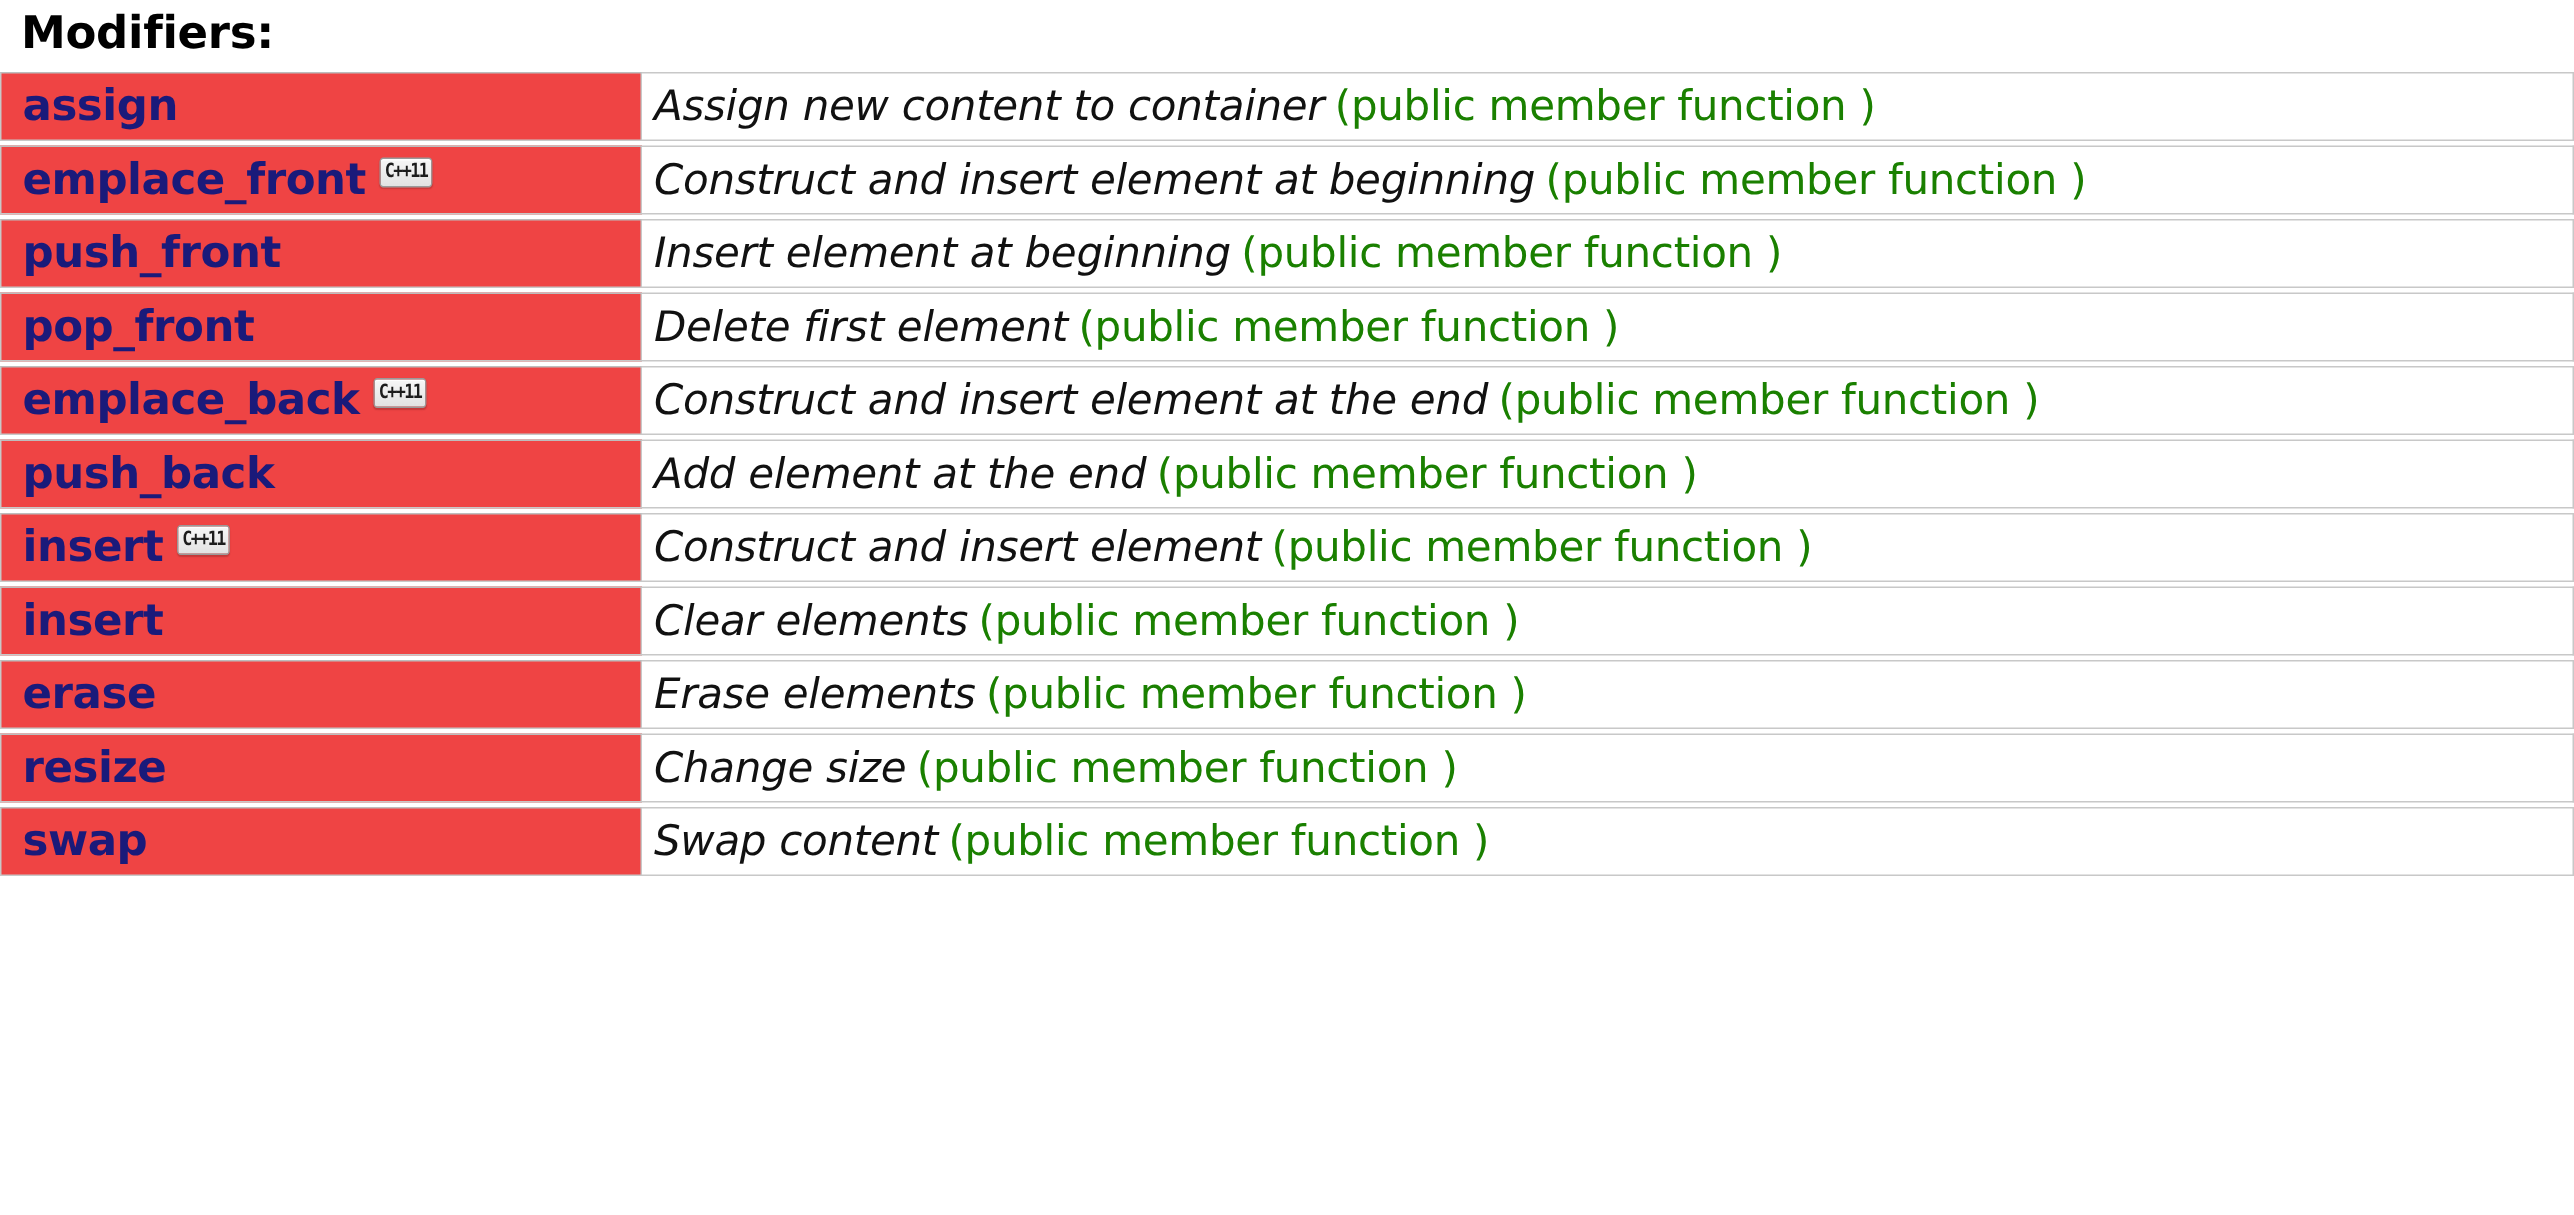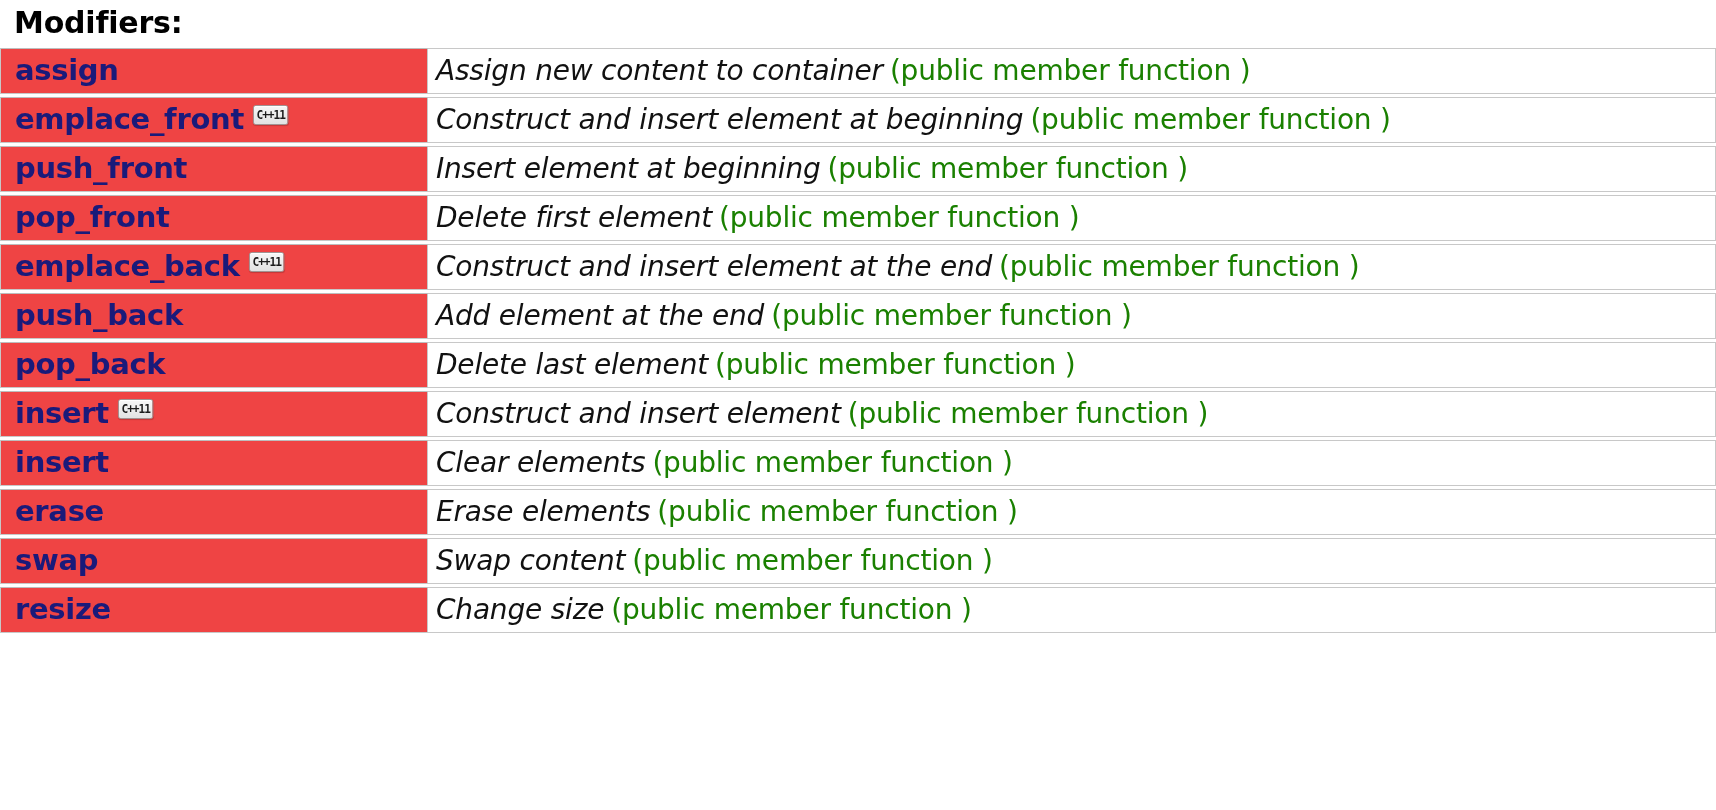--- a/index.html
+++ b/index.html
@@ -143,39 +143,35 @@
         </tr>
         <tr>
           <td class="name-cell"><a class="member-link" href="#">emplace_back</a><span class="cpp11-badge">C++11</span></td>
           <td class="desc-cell"><span class="desc-text">Construct and insert element at the end</span><span class="desc-kind">(public member function )</span></td>
         </tr>
         <tr>
           <td class="name-cell"><a class="member-link" href="#">push_back</a></td>
           <td class="desc-cell"><span class="desc-text">Add element at the end</span><span class="desc-kind">(public member function )</span></td>
         </tr>
         <tr>
-          <td class="name-cell"><a class="member-link" href="#">pop_back</a></td>
-          <td class="desc-cell"><span class="desc-text">Delete last element</span><span class="desc-kind">(public member function )</span></td>
-        </tr>
-        <tr>
           <td class="name-cell"><a class="member-link" href="#">insert</a><span class="cpp11-badge">C++11</span></td>
           <td class="desc-cell"><span class="desc-text">Construct and insert element</span><span class="desc-kind">(public member function )</span></td>
         </tr>
         <tr>
           <td class="name-cell"><a class="member-link" href="#">insert</a></td>
           <td class="desc-cell"><span class="desc-text">Clear elements</span><span class="desc-kind">(public member function )</span></td>
         </tr>
         <tr>
           <td class="name-cell"><a class="member-link" href="#">erase</a></td>
           <td class="desc-cell"><span class="desc-text">Erase elements</span><span class="desc-kind">(public member function )</span></td>
         </tr>
         <tr>
+          <td class="name-cell"><a class="member-link" href="#">resize</a></td>
+          <td class="desc-cell"><span class="desc-text">Change size</span><span class="desc-kind">(public member function )</span></td>
+        </tr>
+        <tr>
           <td class="name-cell"><a class="member-link" href="#">swap</a></td>
           <td class="desc-cell"><span class="desc-text">Swap content</span><span class="desc-kind">(public member function )</span></td>
-        </tr>
-        <tr>
-          <td class="name-cell"><a class="member-link" href="#">resize</a></td>
-          <td class="desc-cell"><span class="desc-text">Change size</span><span class="desc-kind">(public member function )</span></td>
         </tr>
       </tbody>
   </table>
 
 </div>
 
 </body></html>

